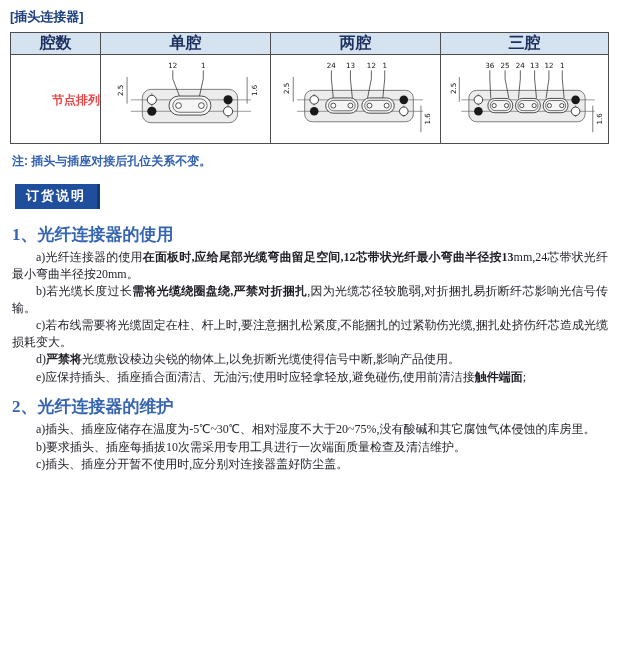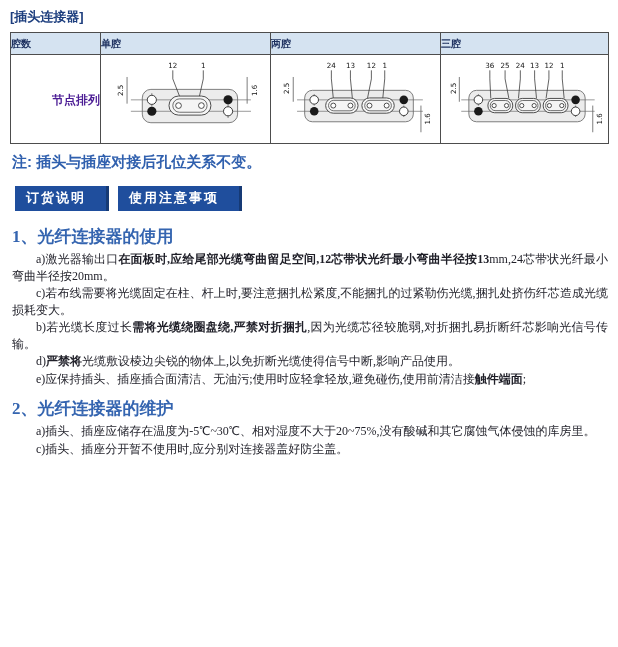--- a/index.html
+++ b/index.html
@@ -14,41 +14,41 @@
     font-family:"Liberation Sans", sans-serif;
     font-size:13px; font-weight:bold; color:#1d3e7e;
     margin:2px 0 6px 0;
   }
   
   table.conn { border-collapse:collapse; width:598px; table-layout:fixed; }
   table.conn th, table.conn td { border:1px solid #4d4d4d; }
   table.conn th {
     background:#d5e3f1; height:22px;
     font-family:"Liberation Sans", sans-serif;
-    font-size:10px; font-weight:bold; color:#1c2f5e; text-align:left;
+    font-size:16px; font-weight:bold; color:#1c2f5e; text-align:center;
   }
   table.conn td { height:86px; text-align:right; vertical-align:middle; background:#fff; }
   .row-label {
     font-family:Liberation Sans, sans-serif;
-    font-size:12px; font-weight:bold; color:#4c1d95;
+    font-size:12px; font-weight:bold; color:#ef4444;
   }
   svg.diagram text { font-family:"DejaVu Sans", sans-serif; font-size:7.5px; fill:#111; }
   
   .note {
     margin:9px 0 4px 2px;
     font-family:"Liberation Sans", sans-serif;
-    font-size:15px; font-weight:bold; color:#3060ae;
+    font-size:12px; font-weight:bold; color:#3060ae;
   }
   
   .badge {
     display:inline-block; margin:10px 0 4px 5px;
     background:#1f4e9d; color:#ffffff;
     font-family:"Liberation Sans", sans-serif;
     font-size:13px; font-weight:bold; letter-spacing:2px;
-    padding:3px 20px 4px 11px;
+    padding:3px 11px 4px 11px;
     border-right:3px solid #163a75;
   }
   
   .ordering { margin:8px 0 2px 6px; }
   .order-line {
     font-size:12.5px; font-weight:600; line-height:17px; color:#22222b;
   }
   
   .precautions { margin:8px 0 0 2px; }
   .sec-title {
@@ -192,27 +192,27 @@
       </td>
     </tr>
   </tbody>
     </table>
 
   <div class="note">注: 插头与插座对接后孔位关系不变。</div>
 
   <div class="badge">订货说明</div>
 
 
-  <div class="badge">使用注意事项</div>
 
   <div class="precautions">
       <div class="sec-title">1、光纤连接器的使用</div>
-      <p class="para"><span>a)激光器输出口</span><span class="bd">在面板时,应给尾部光缆弯曲留足空间,12芯带状光纤最小弯曲半径按13</span><span>mm,24芯带状光纤最小弯曲半径按20mm。</span></p>
+      <p class="para"><span>a)光纤连接器的使用</span><span class="bd">在面板时,应给尾部光缆弯曲留足空间,12芯带状光纤最小弯曲半径按13</span><span>mm,24芯带状光纤最小弯曲半径按20mm。</span></p>
+      <p class="para"><span>b)若光缆长度过长</span><span class="bd">需将光缆绕圈盘绕,严禁对折捆扎</span><span>,因为光缆芯径较脆弱,对折捆扎易折断纤芯影响光信号传输。</span></p>
       <p class="para"><span>c)若布线需要将光缆固定在柱、杆上时,要注意捆扎松紧度,不能捆扎的过紧勒伤光缆,捆扎处挤伤纤芯造成光缆损耗变大。</span></p>
-      <p class="para"><span>b)若光缆长度过长</span><span class="bd">需将光缆绕圈盘绕,严禁对折捆扎</span><span>,因为光缆芯径较脆弱,对折捆扎易折断纤芯影响光信号传输。</span></p>
       <p class="para"><span>d)</span><span class="bd">严禁将</span><span>光缆敷设棱边尖锐的物体上,以免折断光缆使得信号中断,影响产品使用。</span></p>
       <p class="para"><span>e)应保持插头、插座插合面清洁、无油污;使用时应轻拿轻放,避免碰伤,使用前清洁接</span><span class="bd">触件端面</span><span>;</span></p>
       <div class="sec-title">2、光纤连接器的维护</div>
       <p class="para"><span>a)插头、插座应储存在温度为-5℃~30℃、相对湿度不大于20~75%,没有酸碱和其它腐蚀气体侵蚀的库房里。</span></p>
+      <p class="para"><span>b)要求插头、插座每插拔10次需采用专用工具进行一次端面质量检查及清洁维护。</span></p>
       <p class="para"><span>c)插头、插座分开暂不使用时,应分别对连接器盖好防尘盖。</span></p>
     </div>
 
 </div>
 
 </body></html>

